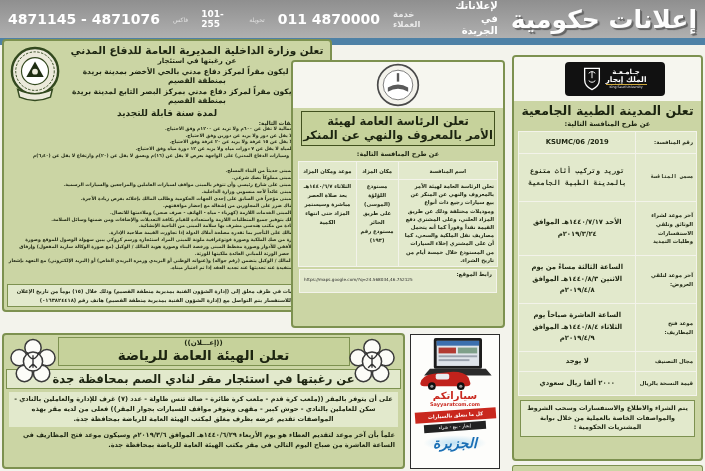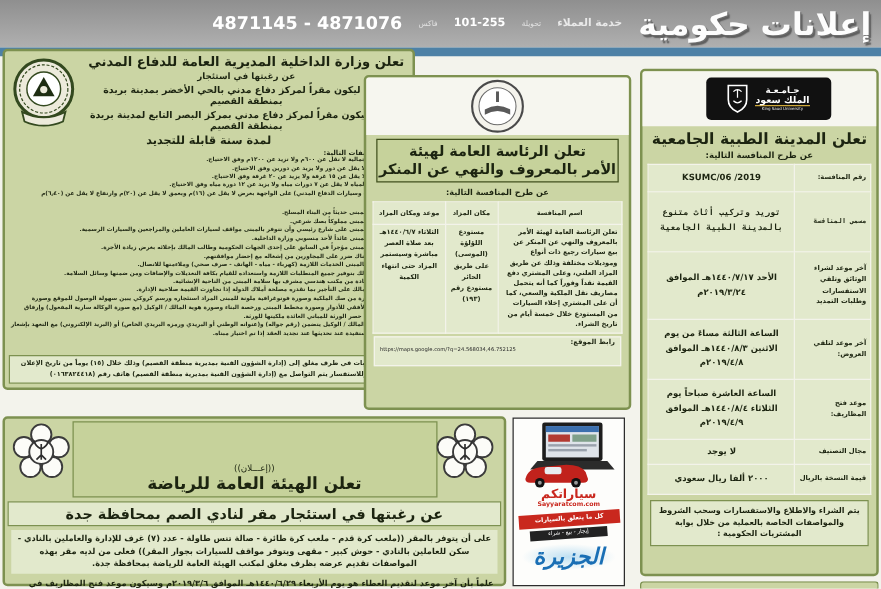--- a/index.html
+++ b/index.html
@@ -93,50 +93,55 @@
   .mc-url{font-size:7.5px;font-weight:900;}
   .mc-nextstrip{position:absolute;left:512px;top:465px;width:191px;height:6px;
     background:var(--panel-bg);border:1.5px solid var(--panel-border);border-bottom:none;border-radius:3px 3px 0 0;}
 
   
   .sp{left:2px;top:333px;width:403px;height:136px;}
   .sp-flower{position:absolute;top:3px;}
   .sp-flower.fl-left{left:6px;} .sp-flower.fl-right{right:8px;}
   .sp-titlebox{width:292px;margin:2px auto 0;background:var(--title-box);
     border:1px solid var(--panel-border);text-align:center;padding:1px 0 2px;}
-  .sp-ann{font-size:7px;font-weight:normal;margin-top:32px;}
+  .sp-ann{font-size:7px;font-weight:bold;}
   .sp-title{font-size:13.5px;font-weight:900;}
   .sp-subbar{margin:3px 2px 0;background:var(--light-cell);border:1px solid var(--panel-border);
     font-size:11.5px;font-weight:900;text-align:center;padding:2px 0;}
   .sp-body{margin:3px 5px 0;background:var(--light-cell);font-size:6.6px;font-weight:bold;
     text-align:center;line-height:1.55;padding:2px 4px;}
   .sp-deadline{margin:3px 8px 0;font-size:6.6px;font-weight:bold;line-height:1.55;}
 
   
   .car-ad{position:absolute;left:410px;top:334px;width:90px;height:135px;background:#fdfdfb;
     border:1.5px solid #2c2c2c;display:flex;flex-direction:column;align-items:center;
     padding-top:2px;direction:rtl;overflow:hidden;}
   .car-brand-ar{font-size:10px;font-weight:900;color:var(--accent-red);line-height:1;}
   .car-brand-en{font-size:5px;font-weight:bold;color:var(--accent-red);direction:ltr;}
   .car-ribbon{width:92%;background:var(--accent-red);color:#fff;font-size:5px;font-weight:bold;
     text-align:center;line-height:11px;height:11px;transform:rotate(-4deg);margin-top:3px;}
   .car-strip{width:70%;background:#222;color:#fff;font-size:4.5px;text-align:center;
     line-height:8px;height:8px;transform:rotate(-4deg);margin-top:2px;}
-  .paper-logo{margin-top:4px;font-size:18px;font-weight:900;color:var(--newspaper-blue);
+  .paper-logo{margin-top:4px;font-size:14px;font-weight:900;color:var(--newspaper-blue);
     font-style:italic;padding:0 10px;background:radial-gradient(ellipse at center,#bfe0f2 0%,rgba(191,224,242,0) 70%);}
   .ltr{direction:ltr;unicode-bidi:isolate;}
 </style>
 </head>
 <body>
 
 <div class="page">
 
   <div class="hdr">
     <div class="brand">إعلانات حكومية</div>
+    <div class="tagline">
+      <div>لإعلاناتك</div>
+      <div>في الجريدة</div>
+    </div>
     <span class="svc">خدمة العملاء</span>
+    <span class="phone ltr">011 4870000</span>
     <span class="tinylbl">تحويلة</span>
     <span class="ext ltr">101-255</span>
     <span class="tinylbl">فاكس</span>
     <span class="fax ltr">4871145 - 4871076</span>
   </div>
   <div class="bluebar"></div>
 
   <section class="panel cd">
     <svg class="cd-logo" viewBox="0 0 56 62" width="54" height="60">
       <circle cx="28" cy="27" r="24" fill="#eceadb" stroke="#33491f" stroke-width="2.5"></circle>
@@ -215,21 +220,21 @@
 
   <section class="panel mc">
     <div class="whiteband">
       <div class="ksu-logo">
         <svg viewBox="0 0 22 30" width="18" height="26">
           <path d="M2 2 H20 V16 Q20 24 11 28 Q2 24 2 16 Z" fill="none" stroke="#fff" stroke-width="1.6"></path>
           <path d="M7 8 Q11 4 15 8 M11 6 V14 M7 17 Q11 21 15 17" stroke="#fff" stroke-width="1.2" fill="none"></path>
         </svg>
         <div class="ksu-text">
           <div class="ksu-ar1">جـامـعـة</div>
-          <div class="ksu-ar2">الملك سعود</div>
+          <div class="ksu-ar2">الملك إيجار</div>
           <div class="ksu-en">King Saud University</div>
         </div>
       </div>
     </div>
     <h2 class="mc-title">تعلن المدينة الطبية الجامعية</h2>
     <div class="mc-sub">عن طرح المنافسة التالية:</div>
     <table class="mc-table">
       <tbody>
           <tr class="r1">
         <td class="mc-label">رقم المنافسة:</td>

